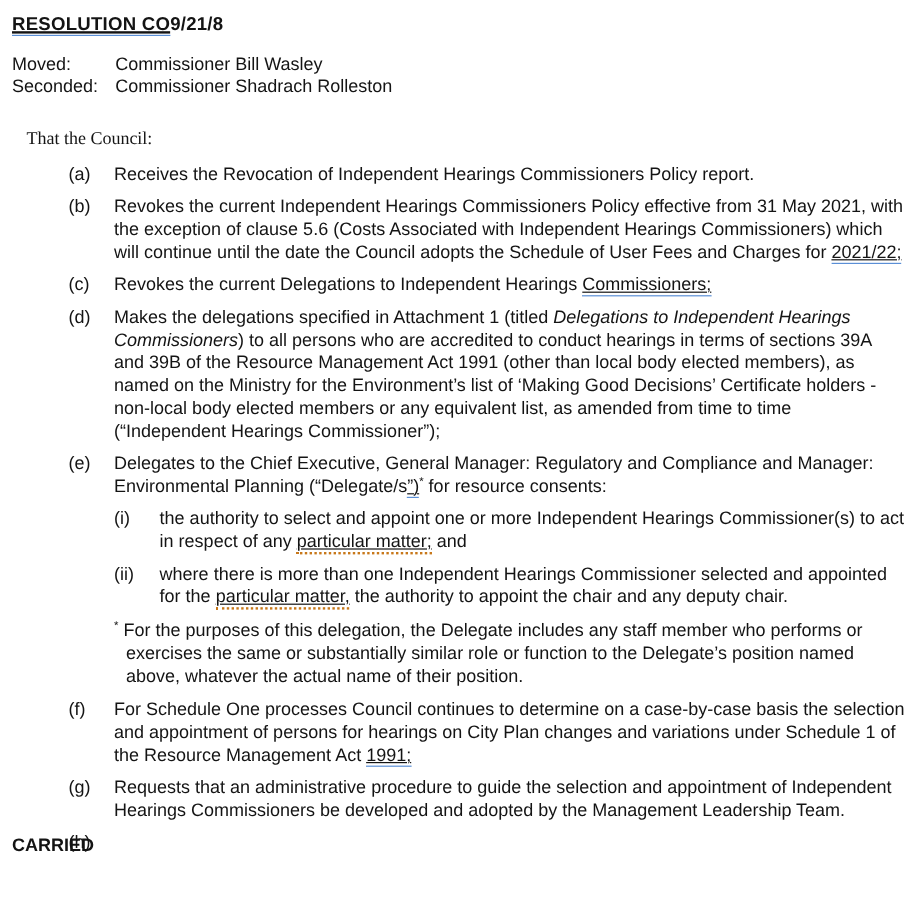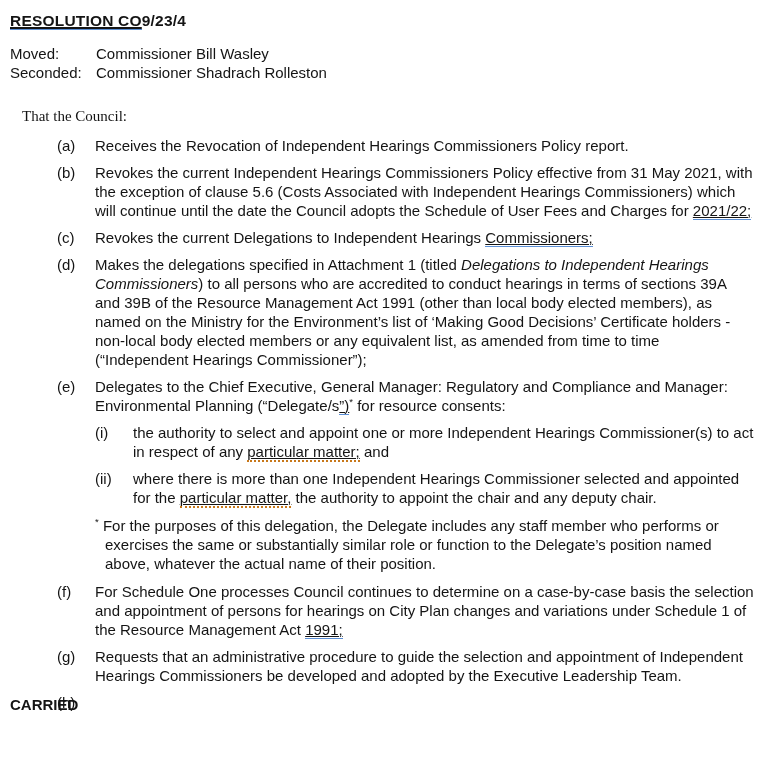--- a/index.html
+++ b/index.html
@@ -23,21 +23,21 @@
   .ins { text-decoration:underline; text-decoration-thickness:1px; border-bottom:1.5px solid #5b8fd6; }
   .ins-dot { text-decoration:underline; text-decoration-thickness:1px; border-bottom:2px dotted #c8781a; }
   .it { font-style:italic; }
   .sup { vertical-align:super; font-size:9.5px; line-height:0; }
 </style>
 </head>
 <body>
 
 <div class="doc">
 
-  <div class="title"><span class="title-u">RESOLUTION CO</span><span>9/23/4</span></div>
+  <div class="title"><span class="title-u">RESOLUTION CO</span><span>9/21/8</span></div>
 
   <div class="movers">
     <span>Moved:</span>
     <span>Commissioner Bill Wasley</span>
     <span>Seconded:</span>
     <span>Commissioner Shadrach Rolleston</span>
   </div>
 
   <div class="intro">That the Council:</div>
 
@@ -78,21 +78,21 @@
 
   <div class="footnote"><span class="sup">*</span> <span>For the purposes of this delegation, the Delegate includes any staff member who performs or exercises the same or substantially similar role or function to the Delegate’s position named above, whatever the actual name of their position.</span></div>
 
   <div class="item">
     <span class="marker">(f)</span>
     <span><span>For Schedule One processes Council continues to determine on a case-by-case basis the selection and appointment of persons for hearings on City Plan changes and variations under Schedule 1 of the Resource Management Act </span><span class="ins">1991;</span></span>
   </div>
 
   <div class="item">
     <span class="marker">(g)</span>
-    <span>Requests that an administrative procedure to guide the selection and appointment of Independent Hearings Commissioners be developed and adopted by the Executive Leadership Team.</span>
+    <span>Requests that an administrative procedure to guide the selection and appointment of Independent Hearings Commissioners be developed and adopted by the Management Leadership Team.</span>
   </div>
 
   <div class="item">
     <span class="marker">(h)</span>
   </div>
 
   <div class="carried">CARRIED</div>
 
 </div>
 

